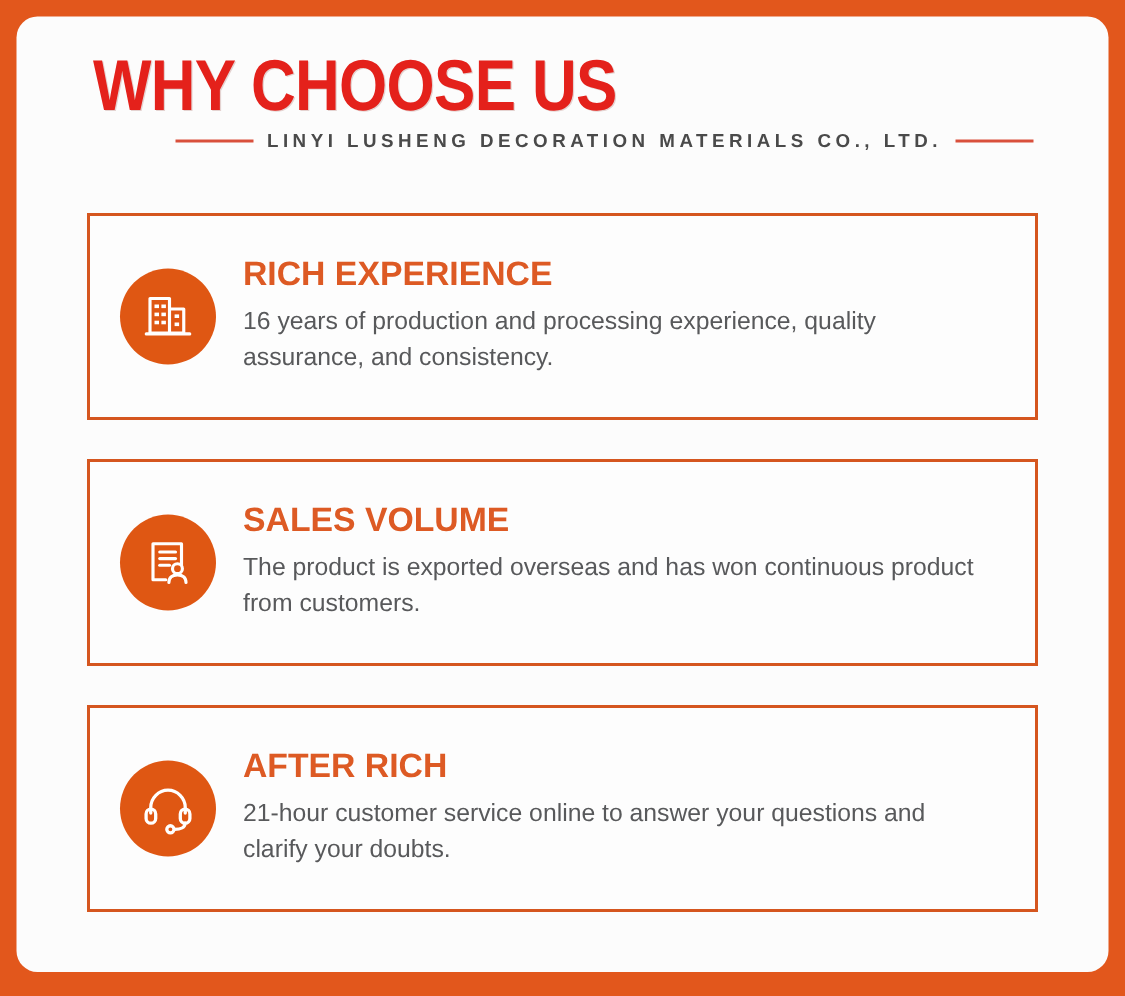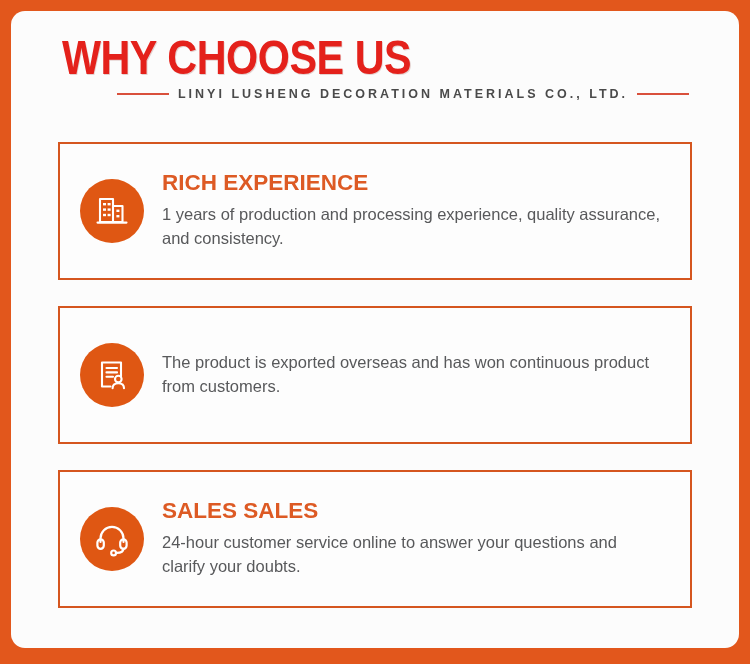--- a/index.html
+++ b/index.html
@@ -167,55 +167,56 @@
               <rect x="14.6" y="16.4" width="3" height="2.4"></rect>
               <rect x="10" y="21.8" width="3" height="2.4"></rect>
               <rect x="14.6" y="21.8" width="3" height="2.4"></rect>
               <rect x="23.4" y="17.6" width="3" height="2.4"></rect>
               <rect x="23.4" y="23" width="3" height="2.4"></rect>
             </g>
           </svg>
         </div>
         <div class="card-text">
           <p class="card-heading">RICH EXPERIENCE</p>
-          <p class="card-body">1 years of production and processing experience, quality assurance, and consistency.</p>
+          <p class="card-body">16 years of production and processing experience, quality assurance, and consistency.</p>
         </div>
       </div>
 
       <div class="card">
         <div class="icon-badge">
           <svg width="38" height="38" viewBox="0 0 38 38" aria-hidden="true">
             <g fill="none" stroke="#FFFFFF" stroke-width="2.1" stroke-linejoin="round" stroke-linecap="round">
               <path d="M9 6.5 L28 6.5 L28 20.5 M9 6.5 L9 30.5 L17.5 30.5"></path>
               <line x1="13.5" y1="12" x2="24" y2="12"></line>
               <line x1="13.5" y1="16.4" x2="24" y2="16.4"></line>
               <line x1="13.5" y1="20.8" x2="20" y2="20.8"></line>
               <circle cx="25.3" cy="23.1" r="3.3"></circle>
               <path d="M19.6 32.3 C19.6 28.8 22.1 27.2 25.3 27.2 C28.5 27.2 31 28.8 31 32.3"></path>
             </g>
           </svg>
         </div>
         <div class="card-text">
+          <p class="card-heading">SALES VOLUME</p>
           <p class="card-body">The product is exported overseas and has won continuous product from customers.</p>
         </div>
       </div>
 
       <div class="card">
         <div class="icon-badge">
           <svg width="38" height="38" viewBox="0 0 38 38" aria-hidden="true">
             <g fill="none" stroke="#FFFFFF" stroke-width="2.2" stroke-linejoin="round" stroke-linecap="round">
               <path d="M7.5 22 L7.5 18.4 C7.5 12 12.7 6.8 19 6.8 C25.3 6.8 30.5 12 30.5 18.4 L30.5 22"></path>
               <rect x="4.4" y="19.4" width="6.4" height="9.4" rx="3.2"></rect>
               <rect x="27.2" y="19.4" width="6.4" height="9.4" rx="3.2"></rect>
               <path d="M30.4 28.8 C30.4 31.6 27.2 32.9 23.6 32.9"></path>
               <circle cx="20.6" cy="32.9" r="2.4"></circle>
             </g>
           </svg>
         </div>
         <div class="card-text">
-          <p class="card-heading">SALES SALES</p>
-          <p class="card-body">24-hour customer service online to answer your questions and clarify your doubts.</p>
+          <p class="card-heading">AFTER RICH</p>
+          <p class="card-body">21-hour customer service online to answer your questions and clarify your doubts.</p>
         </div>
       </div>
 
     </div>
   </div>
 </div>
 
 </body></html>

